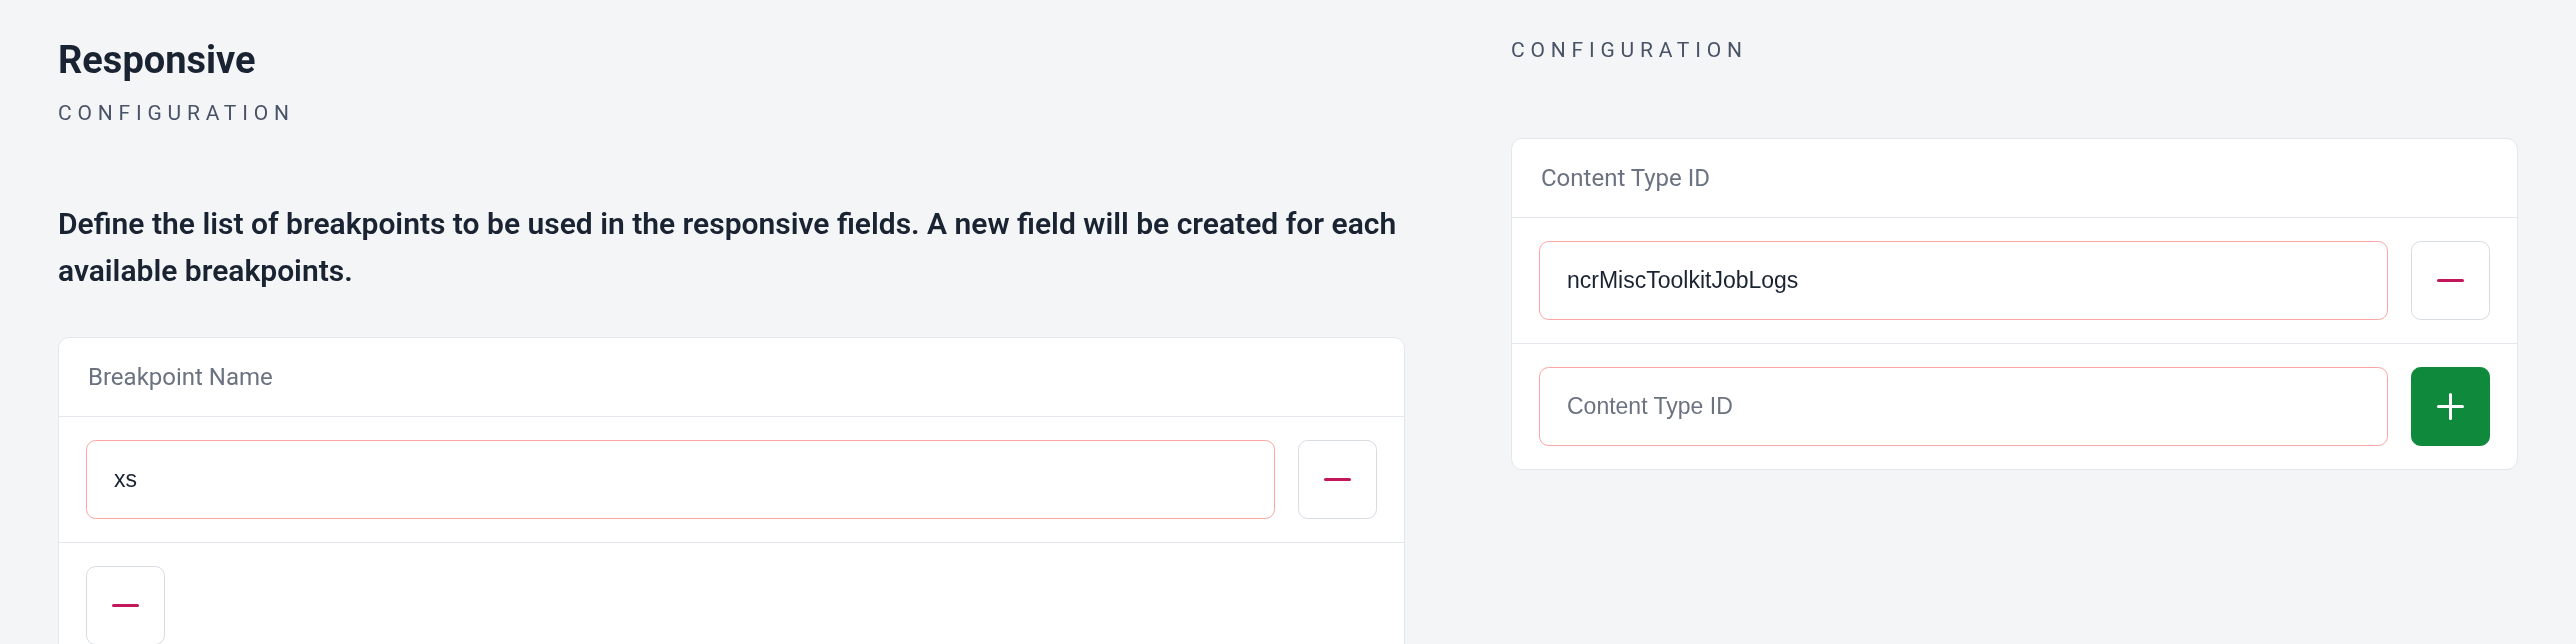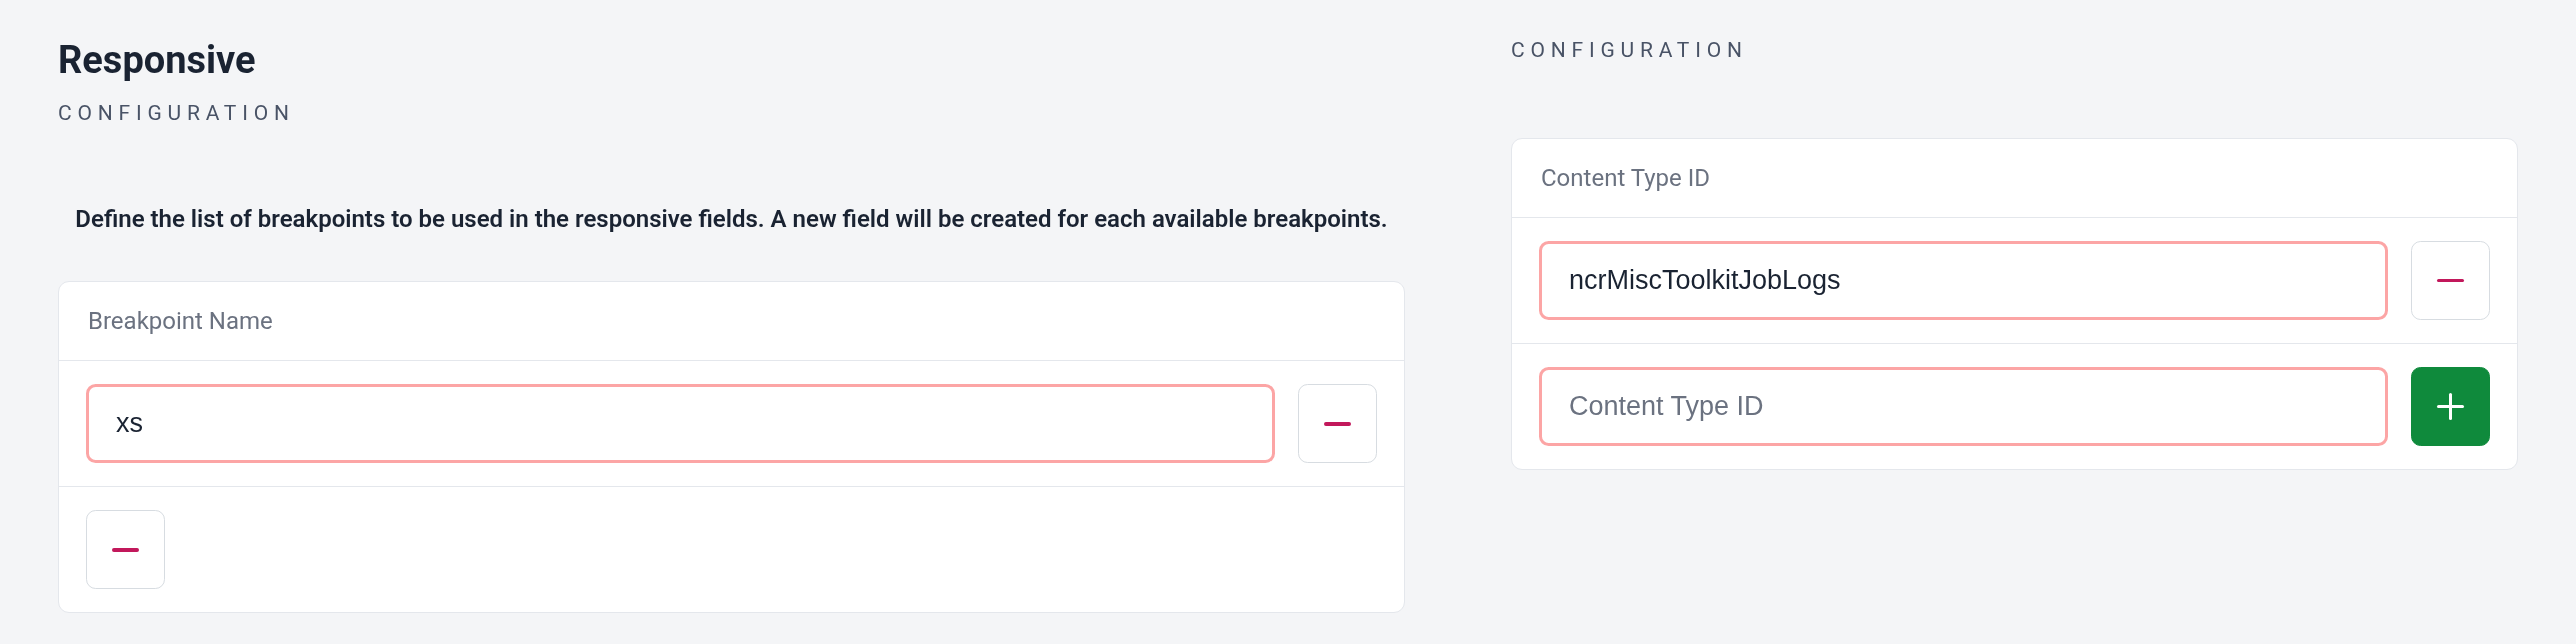--- a/index.html
+++ b/index.html
@@ -36,26 +36,25 @@
     }
     .panel-subtitle {
       font-size: 21px;
       font-weight: 400;
       letter-spacing: 5.8px;
       text-transform: uppercase;
       color: #495366;
       margin-bottom: 76px;
     }
     .panel-description {
-      font-size: 24px;
+      font-size: 30px;
       font-weight: 600;
       color: #1a2332;
       line-height: 1.55;
       margin-bottom: 43px;
-      text-align: center;
     }
     .list-card {
       background: #ffffff;
       border: 1px solid #e4e7ec;
       border-radius: 11px;
       overflow: hidden;
     }
     .list-header {
       padding: 25px 29px;
       font-size: 24px;
@@ -70,24 +69,24 @@
       gap: 23px;
     }
     .list-row + .list-row {
       border-top: 1px solid #e4e7ec;
     }
     .list-input {
       flex: 1;
       min-width: 0;
       height: 79px;
       padding: 0 27px;
-      font-size: 27px;
+      font-size: 23px;
       color: #1a2332;
       background: #ffffff;
-      border: 3px solid #fca5a5;
+      border: 1px solid #fca5a5;
       border-radius: 9.6px;
       outline: none;
     }
     .list-input::placeholder {
       color: #6b7280;
     }
     .btn-square {
       width: 79px;
       height: 79px;
       flex: 0 0 79px;

